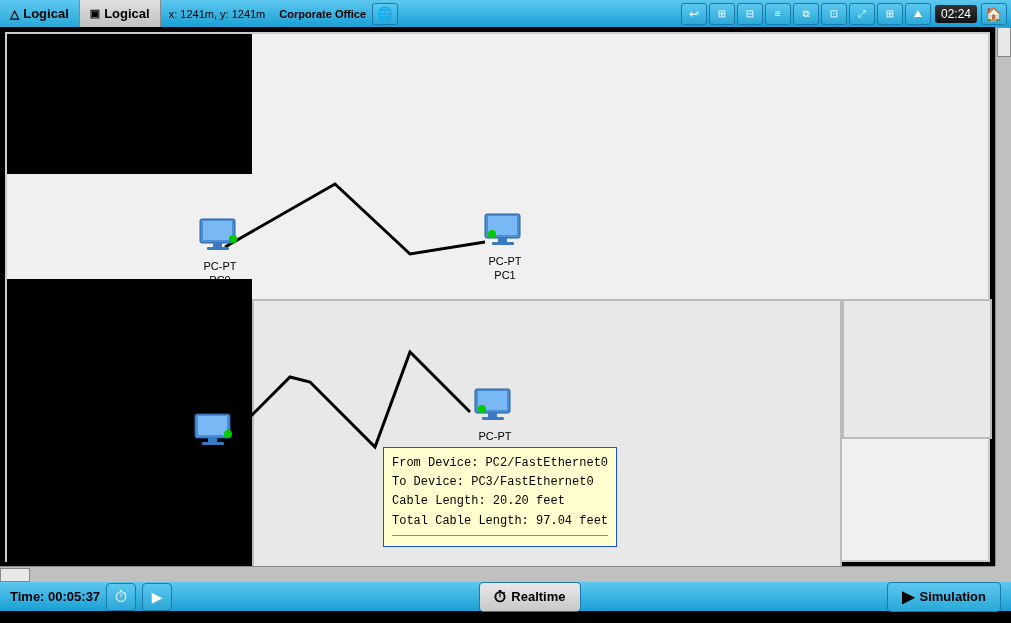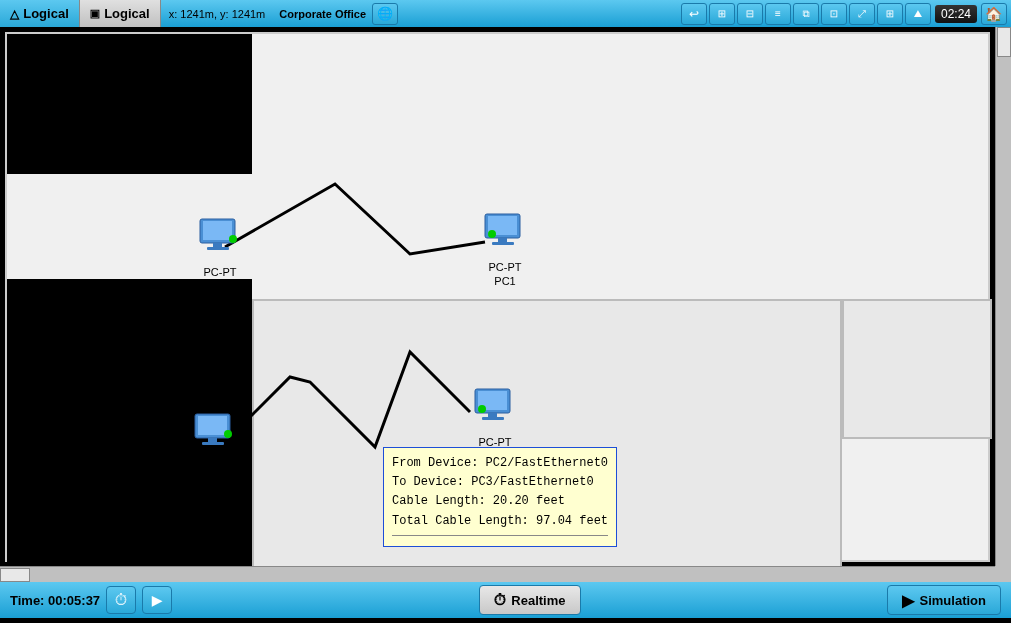--- a/index.html
+++ b/index.html
@@ -157,21 +157,21 @@
     .device-icon {
       width: 50px;
       height: 40px;
       position: relative;
     }
     .device-label {
       font-size: 11px;
       color: #000;
       text-align: center;
       line-height: 1.3;
-      margin-top: 8px;
+      margin-top: 2px;
     }
 
     
     .pc-svg {
       width: 50px;
       height: 40px;
     }
 
     
     .cable-tooltip {
@@ -242,21 +242,21 @@
       right: 0;
       bottom: 0;
       width: 16px;
       height: 16px;
       background: #c0c0c0;
     }
 
     
     #statusbar {
       width: 1011px;
-      height: 36px;
+      height: 29px;
       background: linear-gradient(to bottom, #5cc8f0, #1a9fd4);
       display: flex;
       align-items: center;
       padding: 0 10px;
       gap: 6px;
     }
     .status-time {
       font-size: 13px;
       font-weight: bold;
       color: #000;

